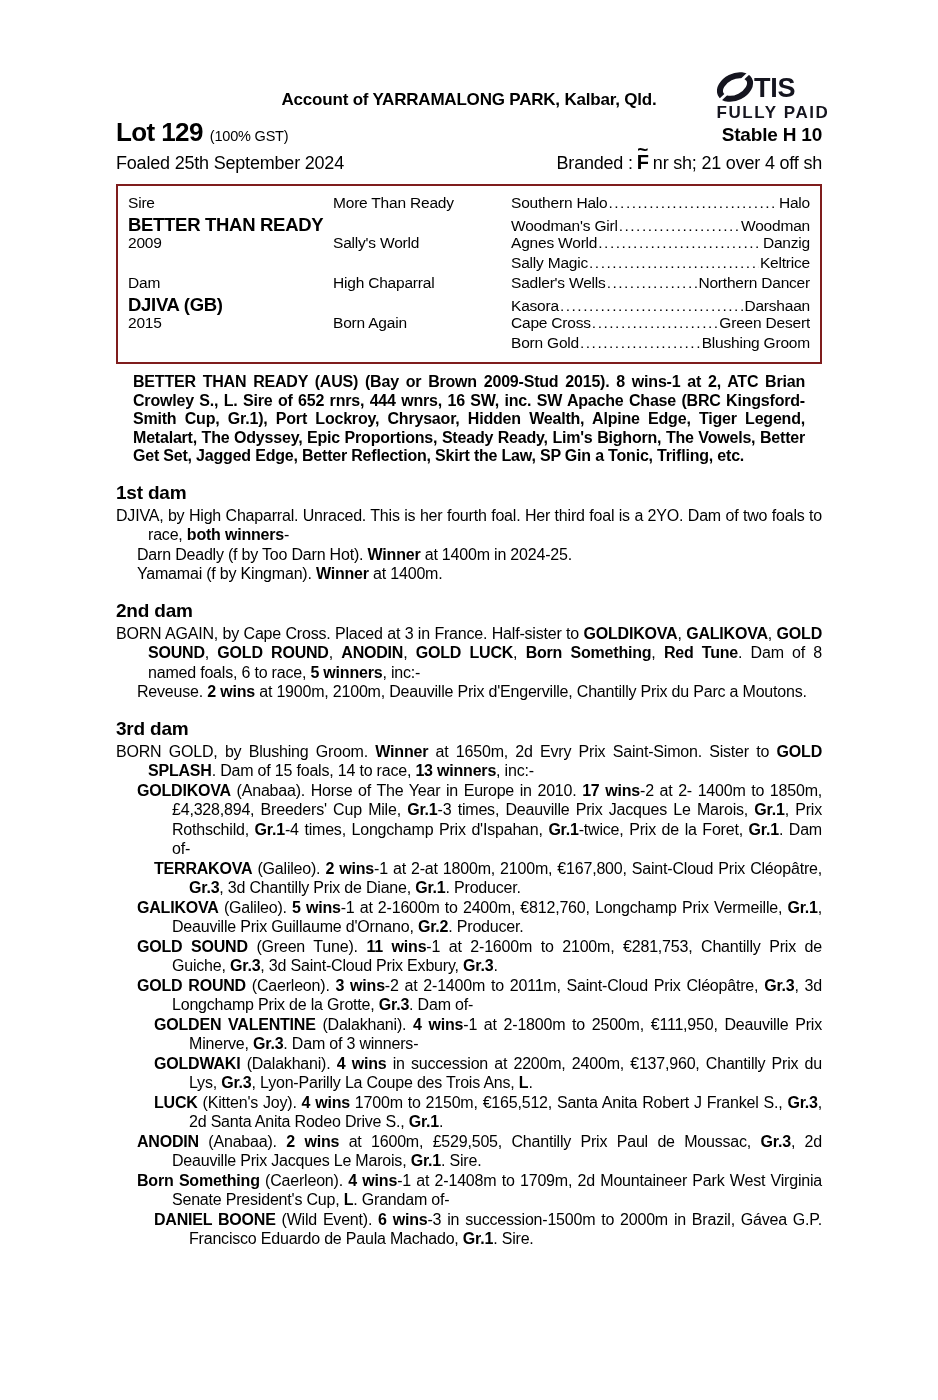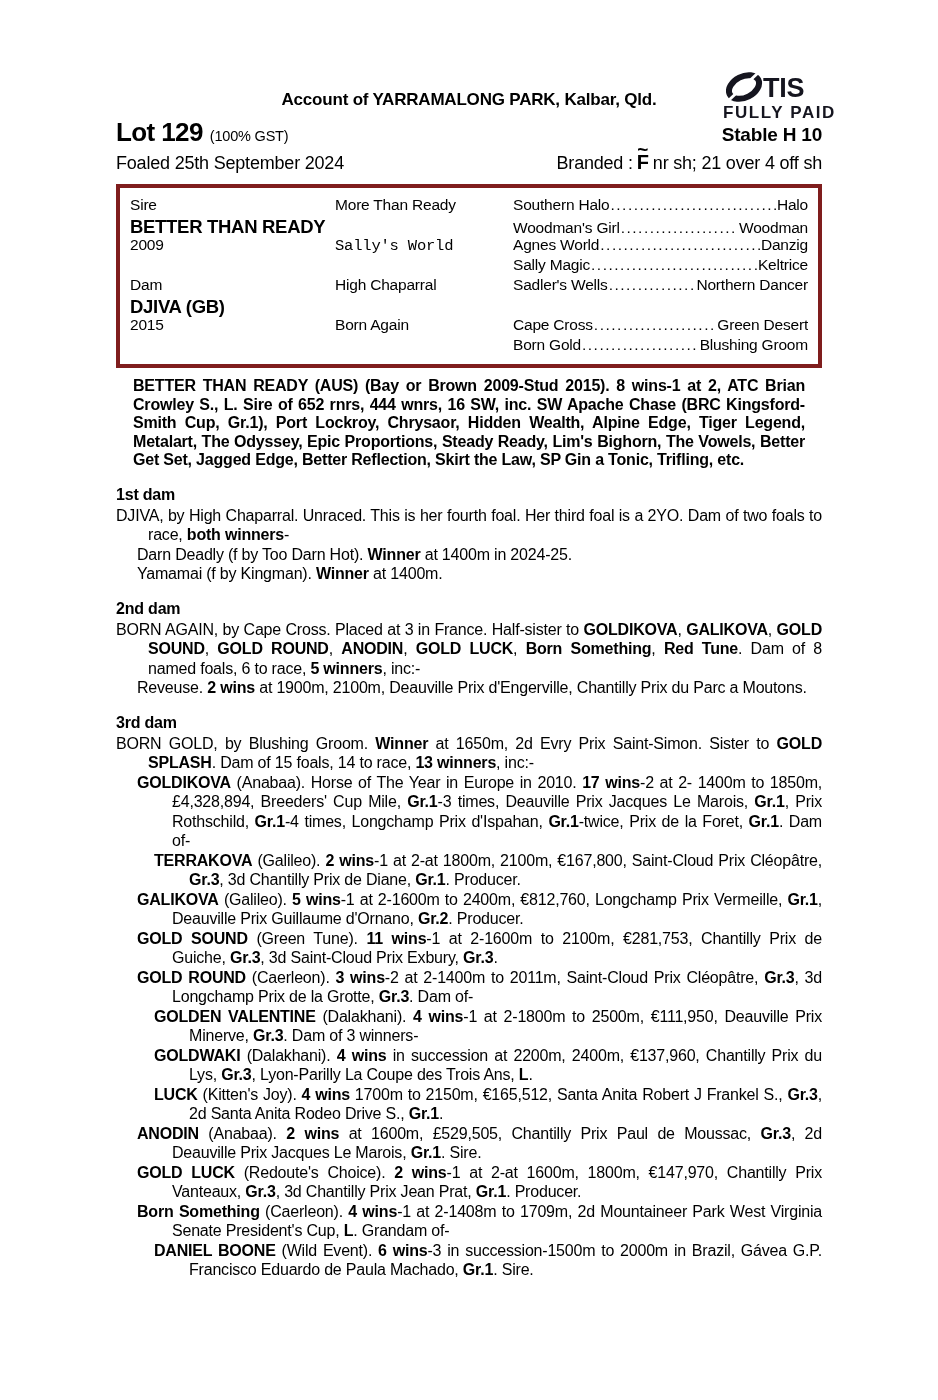--- a/index.html
+++ b/index.html
@@ -5,53 +5,53 @@
   html,body { margin:0; padding:0; background:#ffffff; }
   .page {
     width:938px; height:1400px; box-sizing:border-box;
     position:relative; background:#ffffff; color:#000000;
     padding:90px 116px 0 116px; overflow:hidden;
     font-family:"Liberation Sans", sans-serif;
     letter-spacing:-0.2px;
   }
   
   .logo {
-    position:absolute; top:68px; right:97px; width:118px; text-align:left;
+    position:absolute; top:68px; right:106px; width:118px; text-align:center;
     color:#15151f;
   }
   .logo svg { display:block; margin:0 auto; }
   .logo-sub { font-size:17px; font-weight:bold; letter-spacing:1.6px; margin-top:-1px; white-space:nowrap; }
   .account { text-align:center; font-weight:bold; font-size:17px; }
   .lot-line { display:flex; align-items:baseline; margin-top:7px; }
   .lot, .title { font-size:26px; font-weight:800; letter-spacing:-0.6px; white-space:nowrap; }
   .gst { font-size:14.5px; margin:0 1px 0 7px; white-space:nowrap; }
   .stable { margin-left:auto; font-size:19px; font-weight:bold; white-space:nowrap;text-align:center; }
   .foal-line { display:flex; justify-content:space-between; align-items:baseline; font-size:18px; margin-top:3px;text-align:right; }
   .brand-mark { position:relative; display:inline-block; font-weight:bold; font-size:20px; margin:0 4px; }
   .brand-tilde { position:absolute; top:-0.62em; left:50%; transform:translateX(-50%); font-size:0.95em; font-weight:bold; }
   
   .ped-table {
-    margin-top:10px; border:4px solid #7f1d1d; padding:8px 10px;
+    margin-top:10px; border:2px solid #7f1d1d; padding:8px 10px;
     display:grid; grid-template-columns:205px 178px 1fr; grid-auto-rows:20px;
     font-size:15.5px; align-items:baseline;
   }
   .ped-label, .ped-year, .ped-parent { white-space:nowrap; }
   .ped-name { font-size:18.5px; font-weight:800; white-space:nowrap; letter-spacing:-0.3px; }
   .lrow { display:flex; align-items:baseline; overflow:hidden; }
   .lrow .n { white-space:nowrap; }
   .lrow .dots { flex:1 1 auto; min-width:6px; overflow:hidden; white-space:nowrap; margin:0 1px; }
   .lrow .dots::after { content:"..................................................................................."; letter-spacing:1.5px; }
   .lrow .s { white-space:nowrap; }
   
   .sire-para {
     margin:9px 0 0 0; padding:0 17px; font-weight:bold; font-size:16px;
     line-height:18.6px; text-align:justify; letter-spacing:-0.2px;
   }
   
-  .sec-h { font-size:16px; font-weight:bold; margin:16px 0 2px 0; }
+  .sec-h { font-size:19px; font-weight:bold; margin:16px 0 2px 0; }
   .para { margin:0; font-size:16px; line-height:19.5px; text-align:justify; }
   .p-dam { padding-left:32px; text-indent:-32px; }
   .p-e1  { padding-left:56px; text-indent:-35px; }
   .p-e2  { padding-left:73px; text-indent:-35px; }
   .p-e3  { padding-left:90px; text-indent:-35px; }
   .b { font-weight:bold; }
   .logo-text { font-weight:800; }
 </style>
 </head>
 <body>
@@ -80,21 +80,21 @@
     <span>
       <span>Branded :</span><span class="brand-mark"><span class="brand-tilde">~</span><span>F</span></span><span>nr sh; 21 over 4 off sh</span>
     </span>
   </div>
 
   <div class="ped-table" id="ped-table">
       <div class="ped-label" style="grid-area: 1 / 1;">Sire</div>
       <div class="ped-name" style="grid-area: 2 / 1;">BETTER THAN READY</div>
       <div class="ped-year" style="grid-area: 3 / 1;">2009</div>
       <div class="ped-parent" style="grid-area: 1 / 2;">More Than Ready</div>
-      <div class="ped-parent" style="grid-area: 3 / 2; font-family: Liberation Mono, monospace;">Sally's World</div>
+      <div class="ped-parent" style="grid-area: 3 / 2;">Sally's World</div>
       <div class="lrow" style="grid-area: 1 / 3; text-align: center;">
         <span class="n">Southern Halo</span>
         <span class="dots"></span>
         <span class="s">Halo</span>
       </div>
       <div class="lrow" style="grid-area: 2 / 3;">
         <span class="n">Woodman's Girl</span>
         <span class="dots"></span>
         <span class="s">Woodman</span>
       </div>
@@ -110,20 +110,25 @@
       </div>
       <div class="ped-label" style="grid-area: 5 / 1;">Dam</div>
       <div class="ped-name" style="grid-area: 6 / 1;">DJIVA (GB)</div>
       <div class="ped-year" style="grid-area: 7 / 1;">2015</div>
       <div class="ped-parent" style="grid-area: 5 / 2;">High Chaparral</div>
       <div class="ped-parent" style="grid-area: 7 / 2;">Born Again</div>
       <div class="lrow" style="grid-area: 5 / 3;">
         <span class="n">Sadler's Wells</span>
         <span class="dots"></span>
         <span class="s">Northern Dancer</span>
+      </div>
+      <div class="lrow" style="grid-area: 6 / 3;">
+        <span class="n">Kasora</span>
+        <span class="dots"></span>
+        <span class="s">Darshaan</span>
       </div>
       <div class="lrow" style="grid-area: 7 / 3;">
         <span class="n">Cape Cross</span>
         <span class="dots"></span>
         <span class="s">Green Desert</span>
       </div>
       <div class="lrow" style="grid-area: 8 / 3;">
         <span class="n">Born Gold</span>
         <span class="dots"></span>
         <span class="s">Blushing Groom</span>
@@ -144,18 +149,17 @@
       <p class="para p-dam"><span>BORN GOLD, by Blushing Groom. </span><span class="b">Winner</span><span> at 1650m, 2d Evry Prix Saint-Simon. Sister to </span><span class="b">GOLD SPLASH</span><span>. Dam of 15 foals, 14 to race, </span><span class="b">13 winners</span><span>, inc:-</span></p>
       <p class="para p-e1"><span class="b">GOLDIKOVA</span><span> (Anabaa). Horse of The Year in Europe in 2010. </span><span class="b">17 wins</span><span>-2 at 2- 1400m to 1850m, £4,328,894, Breeders' Cup Mile, </span><span class="b">Gr.1</span><span>-3 times, Deauville Prix Jacques Le Marois, </span><span class="b">Gr.1</span><span>, Prix Rothschild, </span><span class="b">Gr.1</span><span>-4 times, Longchamp Prix d'Ispahan, </span><span class="b">Gr.1</span><span>-twice, Prix de la Foret, </span><span class="b">Gr.1</span><span>. Dam of-</span></p>
       <p class="para p-e2"><span class="b">TERRAKOVA</span><span> (Galileo). </span><span class="b">2 wins</span><span>-1 at 2-at 1800m, 2100m, €167,800, Saint-Cloud Prix Cléopâtre, </span><span class="b">Gr.3</span><span>, 3d Chantilly Prix de Diane, </span><span class="b">Gr.1</span><span>. Producer.</span></p>
       <p class="para p-e1"><span class="b">GALIKOVA</span><span> (Galileo). </span><span class="b">5 wins</span><span>-1 at 2-1600m to 2400m, €812,760, Longchamp Prix Vermeille, </span><span class="b">Gr.1</span><span>, Deauville Prix Guillaume d'Ornano, </span><span class="b">Gr.2</span><span>. Producer.</span></p>
       <p class="para p-e1"><span class="b">GOLD SOUND</span><span> (Green Tune). </span><span class="b">11 wins</span><span>-1 at 2-1600m to 2100m, €281,753, Chantilly Prix de Guiche, </span><span class="b">Gr.3</span><span>, 3d Saint-Cloud Prix Exbury, </span><span class="b">Gr.3</span><span>.</span></p>
       <p class="para p-e1"><span class="b">GOLD ROUND</span><span> (Caerleon). </span><span class="b">3 wins</span><span>-2 at 2-1400m to 2011m, Saint-Cloud Prix Cléopâtre, </span><span class="b">Gr.3</span><span>, 3d Longchamp Prix de la Grotte, </span><span class="b">Gr.3</span><span>. Dam of-</span></p>
       <p class="para p-e2"><span class="b">GOLDEN VALENTINE</span><span> (Dalakhani). </span><span class="b">4 wins</span><span>-1 at 2-1800m to 2500m, €111,950, Deauville Prix Minerve, </span><span class="b">Gr.3</span><span>. Dam of 3 winners-</span></p>
       <p class="para p-e2"><span class="b">GOLDWAKI</span><span> (Dalakhani). </span><span class="b">4 wins</span><span> in succession at 2200m, 2400m, €137,960, Chantilly Prix du Lys, </span><span class="b">Gr.3</span><span>, Lyon-Parilly La Coupe des Trois Ans, </span><span class="b">L</span><span>.</span></p>
       <p class="para p-e2"><span class="b">LUCK</span><span> (Kitten's Joy). </span><span class="b">4 wins</span><span> 1700m to 2150m, €165,512, Santa Anita Robert J Frankel S., </span><span class="b">Gr.3</span><span>, 2d Santa Anita Rodeo Drive S., </span><span class="b">Gr.1</span><span>.</span></p>
       <p class="para p-e1"><span class="b">ANODIN</span><span> (Anabaa). </span><span class="b">2 wins</span><span> at 1600m, £529,505, Chantilly Prix Paul de Moussac, </span><span class="b">Gr.3</span><span>, 2d Deauville Prix Jacques Le Marois, </span><span class="b">Gr.1</span><span>. Sire.</span></p>
-      <p class="para p-e1"><span class="b">GOLD LUCK</span><span> (Redoute's Choice). </span><span class="b">2 wins</span><span>-1 at 2-at 1600m, 1800m, €147,970, Chantilly Prix Vanteaux, </span><span class="b">Gr.3</span><span>, 3d Chantilly Prix Jean Prat, </span><span class="b">Gr.1</span><span>. Producer.</span></p>
       <p class="para p-e1"><span class="b">Born Something</span><span> (Caerleon). </span><span class="b">4 wins</span><span>-1 at 2-1408m to 1709m, 2d Mountaineer Park West Virginia Senate President's Cup, </span><span class="b">L</span><span>. Grandam of-</span></p>
       <p class="para p-e2"><span class="b">DANIEL BOONE</span><span> (Wild Event). </span><span class="b">6 wins</span><span>-3 in succession-1500m to 2000m in Brazil, Gávea G.P. Francisco Eduardo de Paula Machado, </span><span class="b">Gr.1</span><span>. Sire.</span></p>
     </div>
 
 </div>
 
 </body></html>

